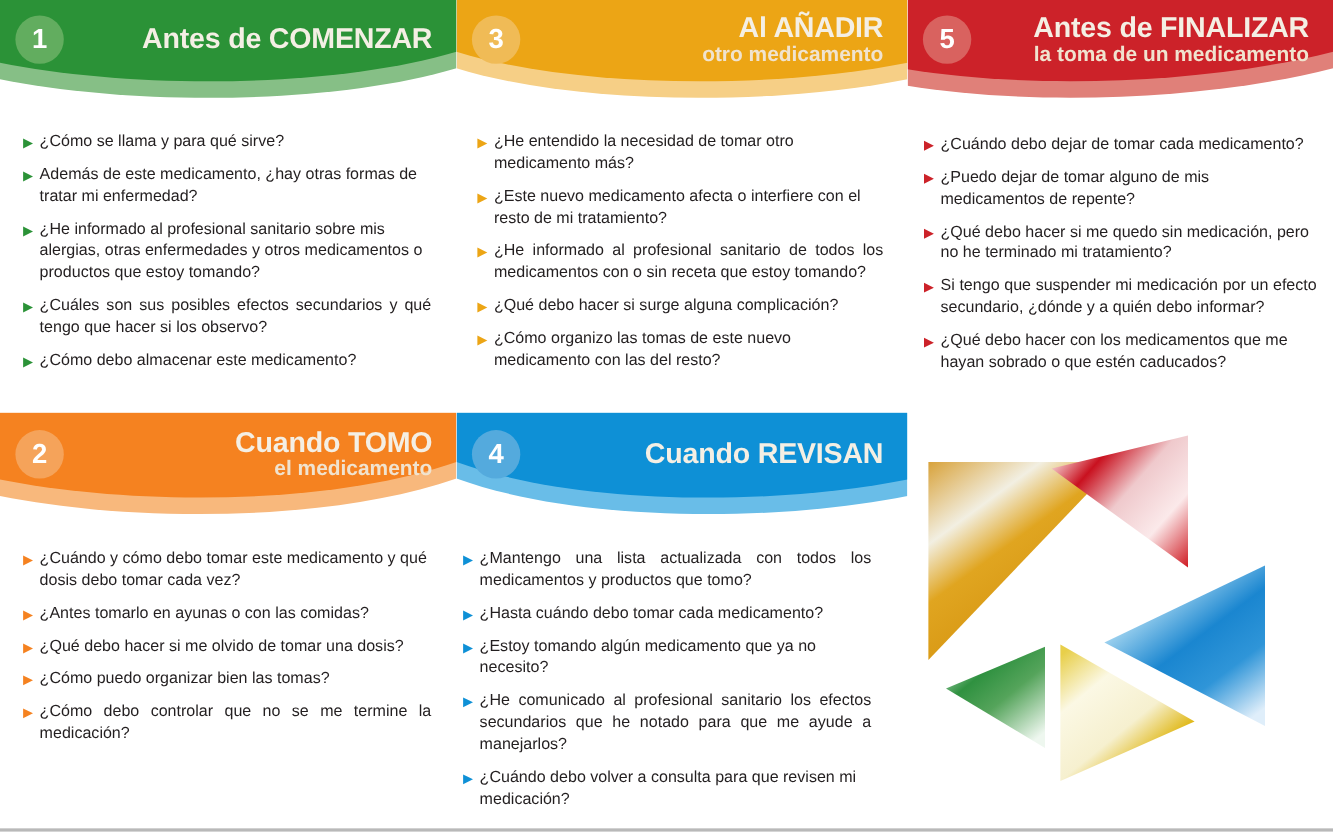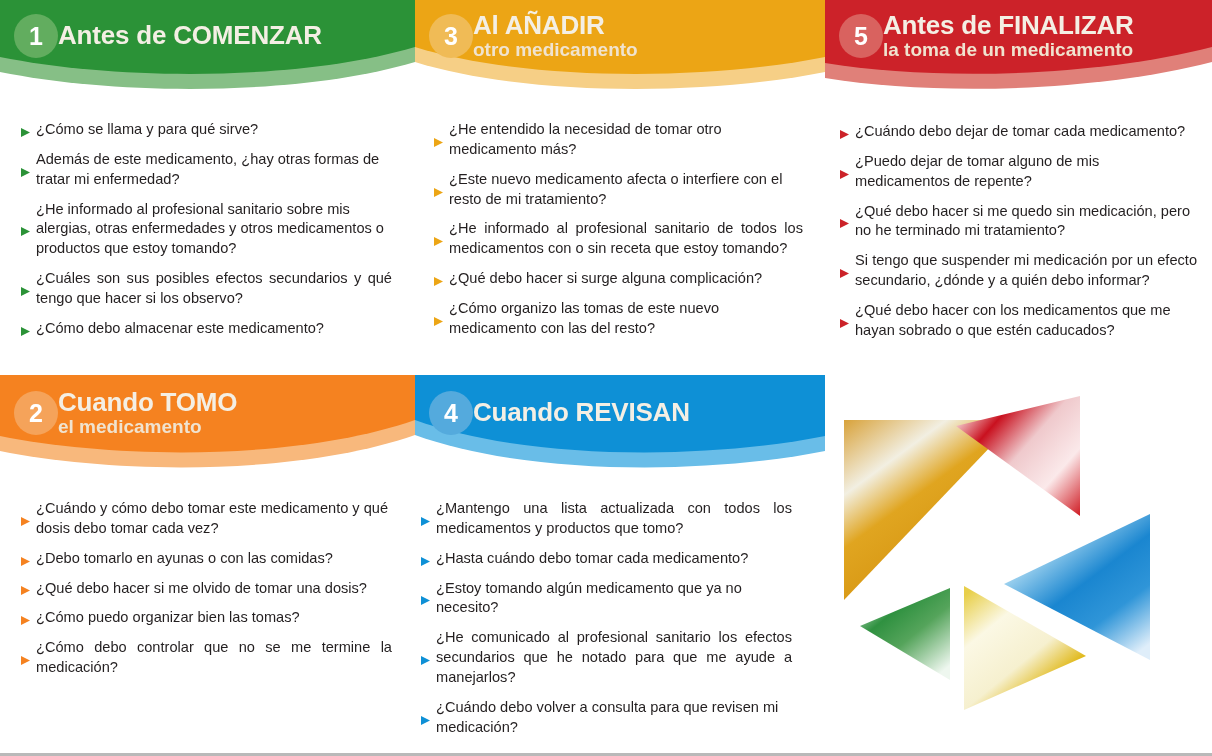--- a/index.html
+++ b/index.html
@@ -62,22 +62,22 @@
     justify-content: center;
     color: #ffffff;
     font-size: 25px;
     font-weight: bold;
     line-height: 1;
     font-family: "Liberation Sans", sans-serif;
   }
 
   .titles {
     flex: 1 1 auto;
-    text-align: left;
-    padding-right: 36px;
+    text-align: right;
+    padding-right: 22px;
     line-height: 1.04;
   }
   .title-main {
     display: block;
     font-size: 26px;
     font-weight: bold;
     color: #f4efe4;
     letter-spacing: -0.2px;
     white-space: nowrap;
   }
@@ -92,21 +92,21 @@
 
   
   .qlist {
     position: absolute;
     margin: 0;
     padding: 0;
     list-style: none;
   }
   .qitem {
     display: flex;
-    align-items: center;
+    align-items: flex-start;
     margin-bottom: 10px;
   }
   .bullet {
     flex: 0 0 16px;
     width: 16px;
     margin-top: 5px;
     line-height: 0;
   }
   .bullet svg { display: block; }
   .qtext {
@@ -332,21 +332,21 @@
             </svg>
         </span>
         <span class="qtext noj">¿Cuándo y cómo debo tomar este medicamento y qué dosis debo tomar cada vez?</span>
       </li>
       <li class="qitem">
         <span class="bullet">
           <svg width="11" height="11" viewBox="0 0 11 11">
               <path d="M1,1 L10,5.5 L1,10 Z" fill="#f58220"></path>
             </svg>
         </span>
-        <span class="qtext noj">¿Debo tomarlo en ayunas o con las comidas?</span>
+        <span class="qtext noj">¿Antes tomarlo en ayunas o con las comidas?</span>
       </li>
       <li class="qitem">
         <span class="bullet">
           <svg width="11" height="11" viewBox="0 0 11 11">
               <path d="M1,1 L10,5.5 L1,10 Z" fill="#f58220"></path>
             </svg>
         </span>
         <span class="qtext noj">¿Qué debo hacer si me olvido de tomar una dosis?</span>
       </li>
       <li class="qitem">

